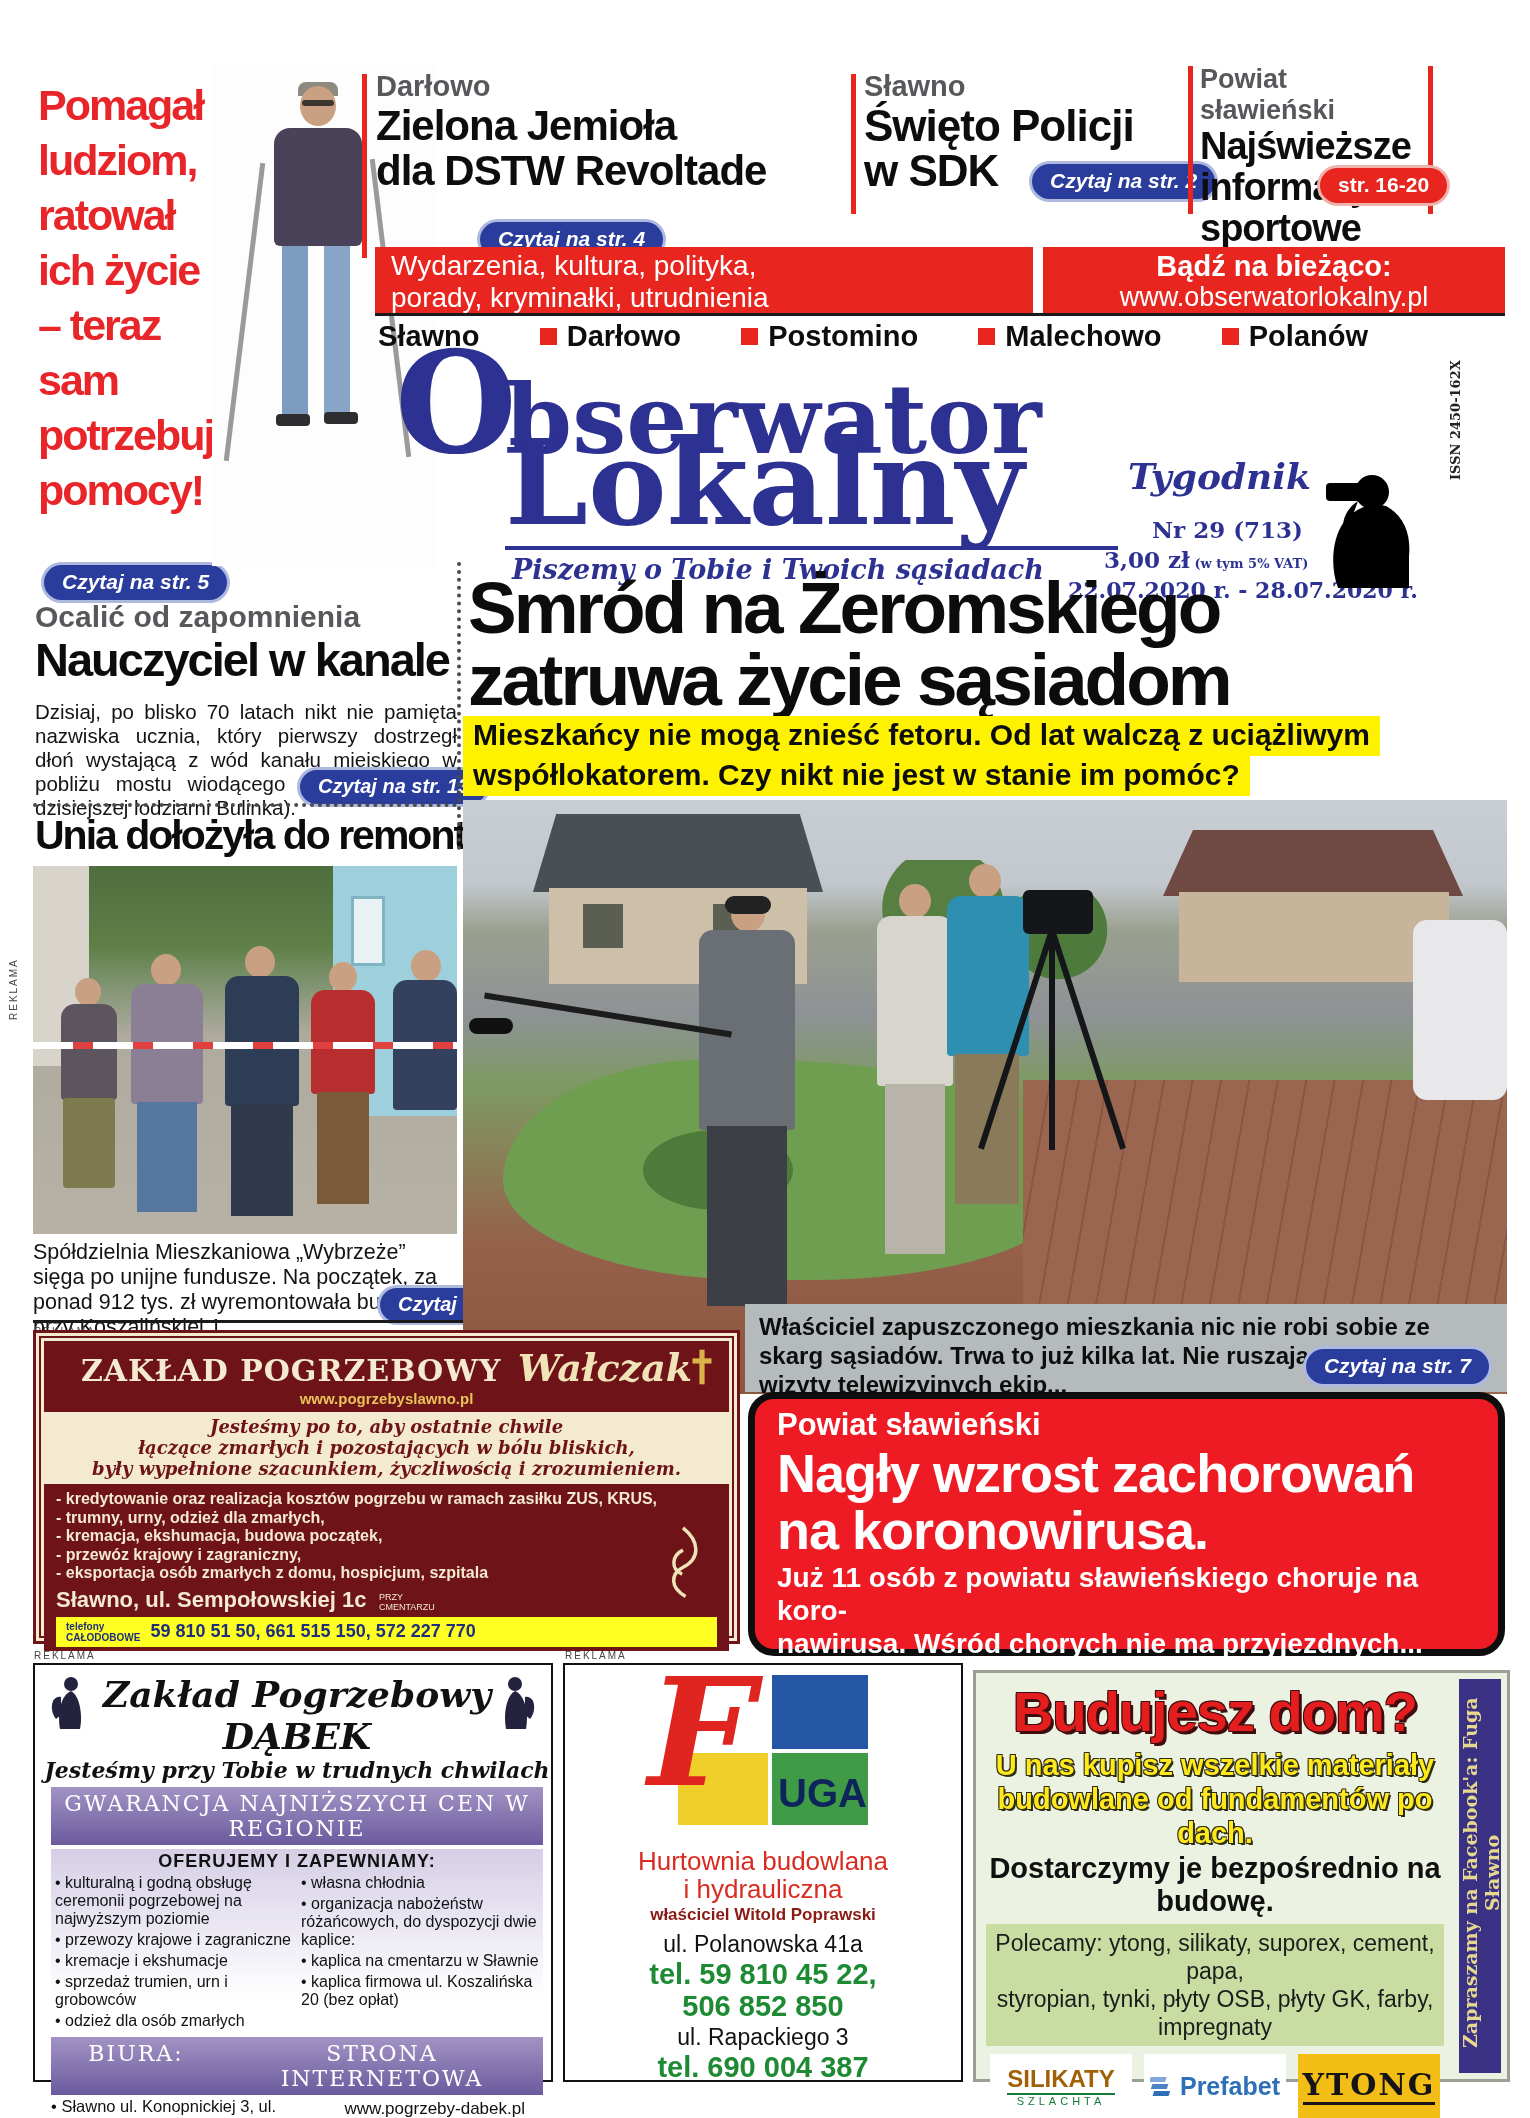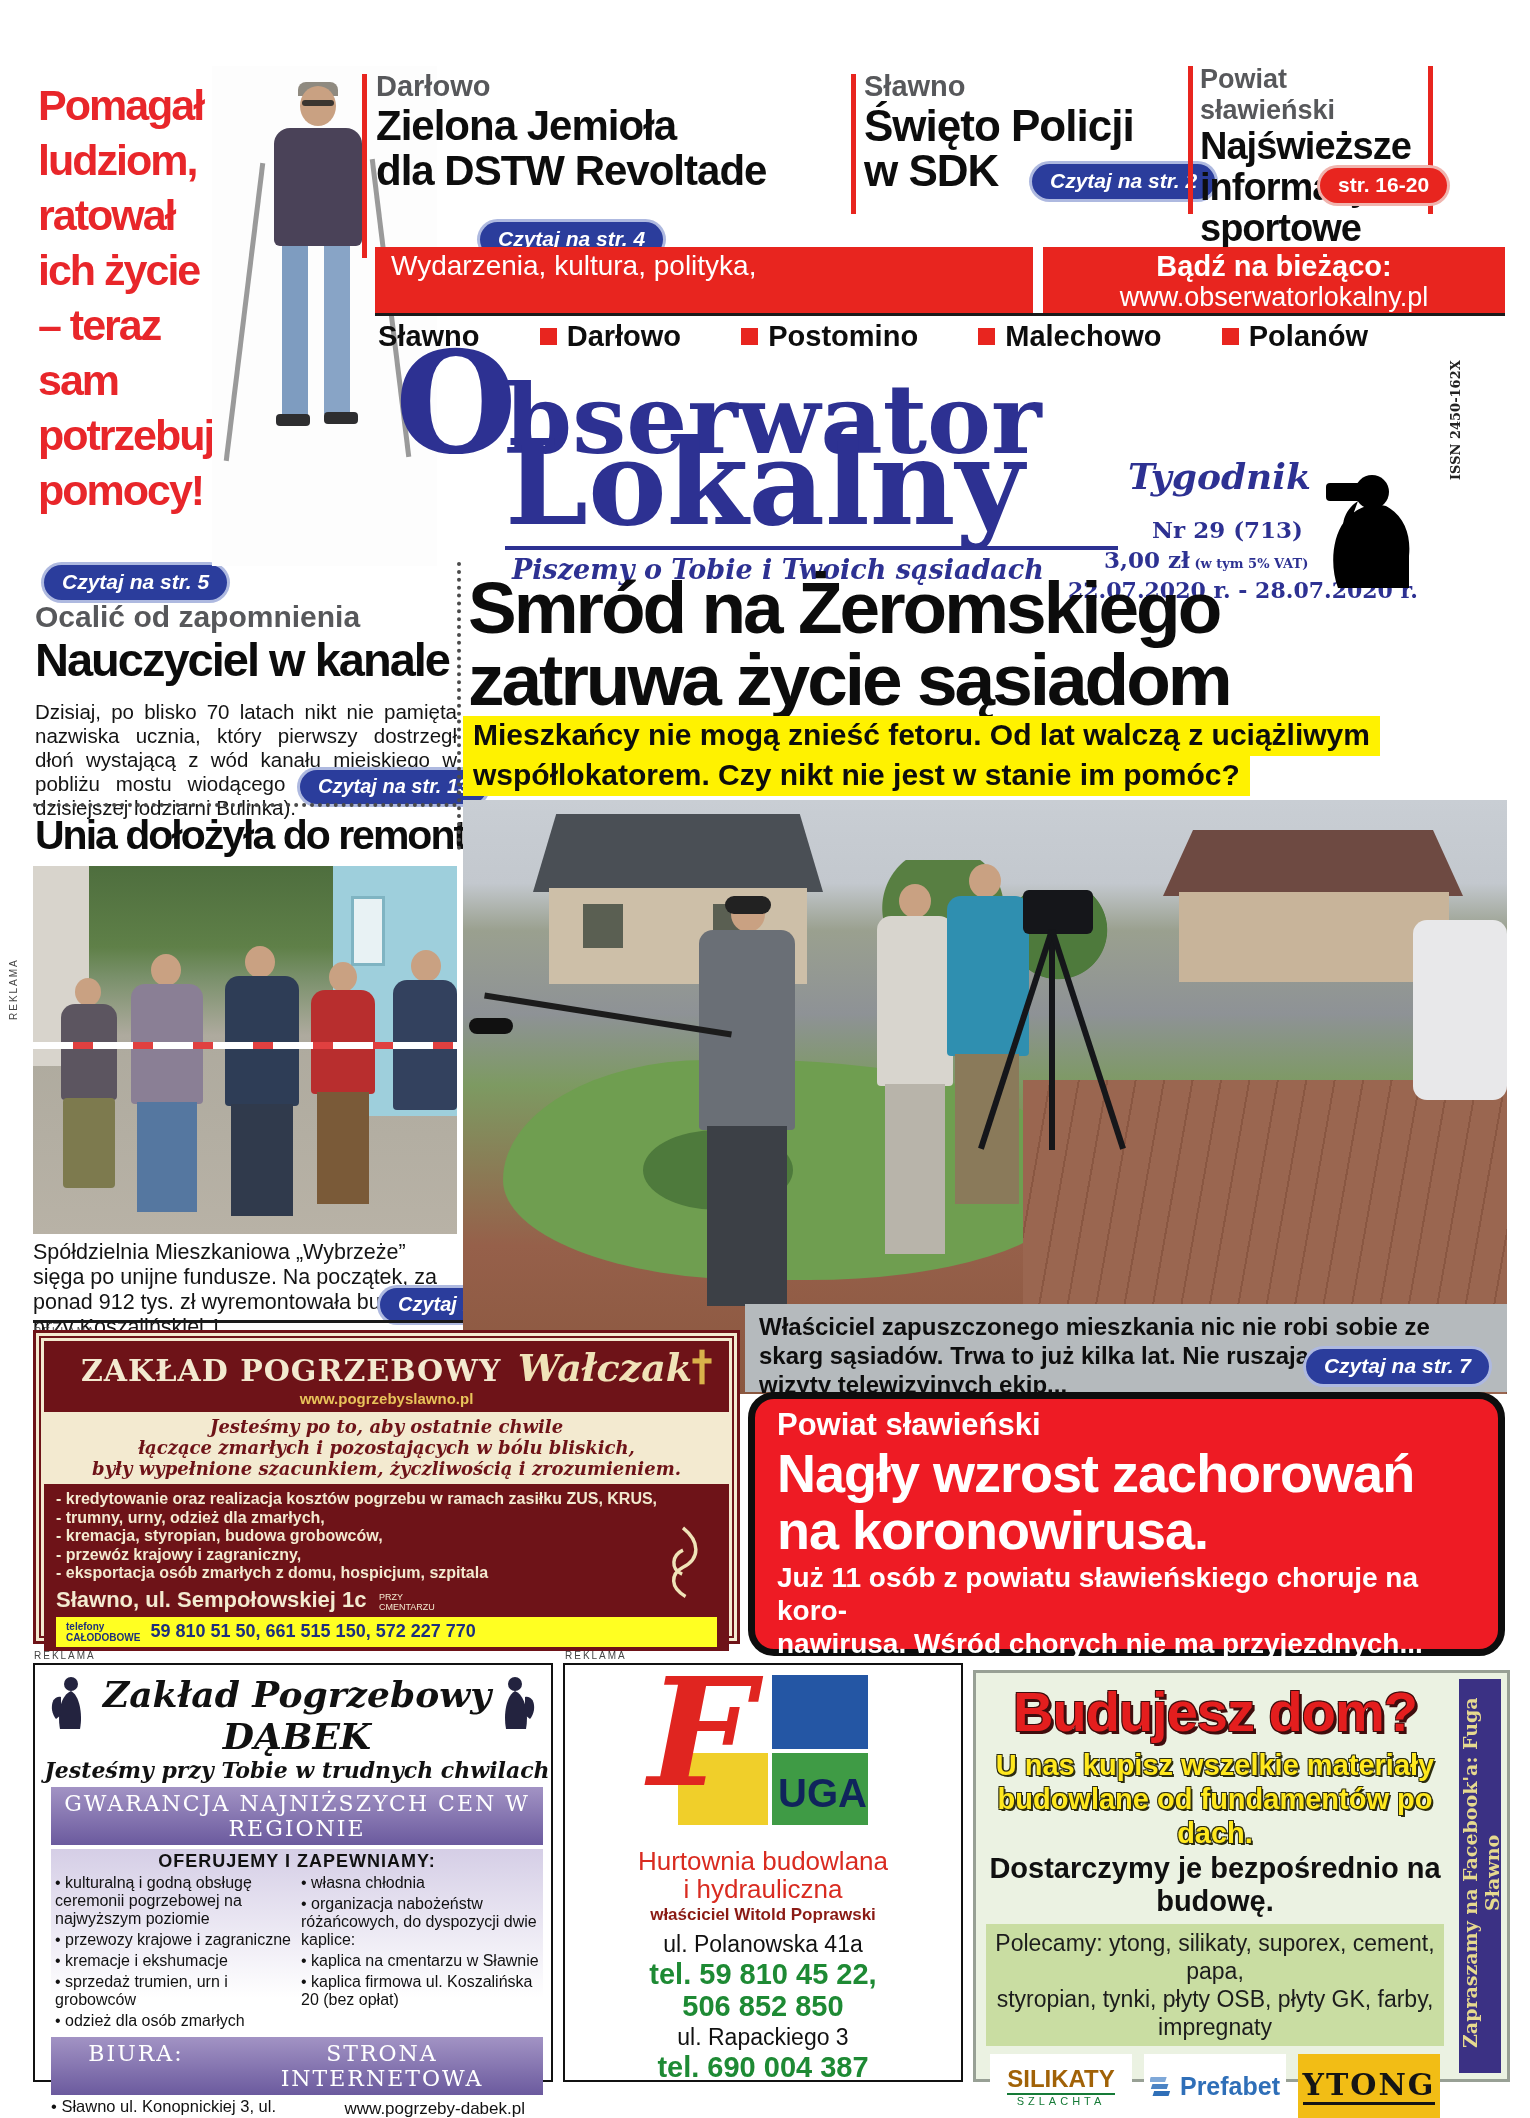--- a/index.html
+++ b/index.html
@@ -135,20 +135,21 @@
   <div class="abs" style="left:1200px;top:64px;width:225px;">
     <div class="kicker" style="font-size:27px;">Powiat sławieński</div>
     <div class="tz-title" style="font-size:38px;line-height:41px;">Najświeższe</div>
     <div class="tz-title" style="font-size:38px;line-height:41px;">informacje</div>
     <div class="tz-title" style="font-size:38px;line-height:41px;">sportowe</div>
   </div>
   <span class="pill pill-red abs" style="left:1320px;top:168px;font-style:normal;">str. 16-20</span>
 
   <div class="redbar" style="left:375px;top:247px;width:658px;height:66px;padding:3px 0 0 16px;">
     <div class="l1">Wydarzenia, kultura, polityka,</div>
+    <div class="l1">porady, kryminałki, utrudnienia</div>
   </div>
   <div class="redbar" style="left:1043px;top:247px;width:462px;height:66px;text-align:center;padding-top:3px;">
     <div style="font-size:29px;line-height:32px;font-weight:bold;">Bądź na bieżąco:</div>
     <div style="font-size:27px;line-height:30px;">www.obserwatorlokalny.pl</div>
   </div>
   <div class="abs" style="left:375px;top:313px;width:1130px;height:3px;background:#1a1a1a;"></div>
 
   <div class="abs" style="left:378px;top:320px;width:990px;display:flex;justify-content:space-between;align-items:center;">
     <span class="town">
         <span>Sławno</span>
@@ -296,21 +297,21 @@
       <div style="color:#e8c35a;font-size:15px;font-weight:bold;">www.pogrzebyslawno.pl</div>
     </div>
     <div style="margin-top:4px;">
       <div class="wz-intro">Jesteśmy po to, aby ostatnie chwile</div>
       <div class="wz-intro">łączące zmarłych i pozostających w bólu bliskich,</div>
       <div class="wz-intro">były wypełnione szacunkiem, życzliwością i zrozumieniem.</div>
     </div>
     <div class="wz-bullets">
       <div class="wz-li">kredytowanie oraz realizacja kosztów pogrzebu w ramach zasiłku ZUS, KRUS,</div>
       <div class="wz-li">trumny, urny, odzież dla zmarłych,</div>
-      <div class="wz-li">kremacja, styropian, budowa grobowców,</div>
+      <div class="wz-li">kremacja, ekshumacja, budowa początek,</div>
       <div class="wz-li">przewóz krajowy i zagraniczny,</div>
       <div class="wz-li">eksportacja osób zmarłych z domu, hospicjum, szpitala</div>
       <div style="margin-top:4px;">
         <span style="font-size:22px;font-weight:bold;color:#f3ead0;">Sławno, ul. Sempołowskiej 1c</span>
         <span style="display:inline-block;vertical-align:middle;margin-left:8px;font-size:9px;line-height:10px;color:#f3ead0;">
           <span>PRZY</span><br>
           <span>CMENTARZU</span>
         </span>
       </div>
       <div style="background:#ffff22;margin-top:4px;padding:4px 10px;display:flex;align-items:center;gap:10px;">

